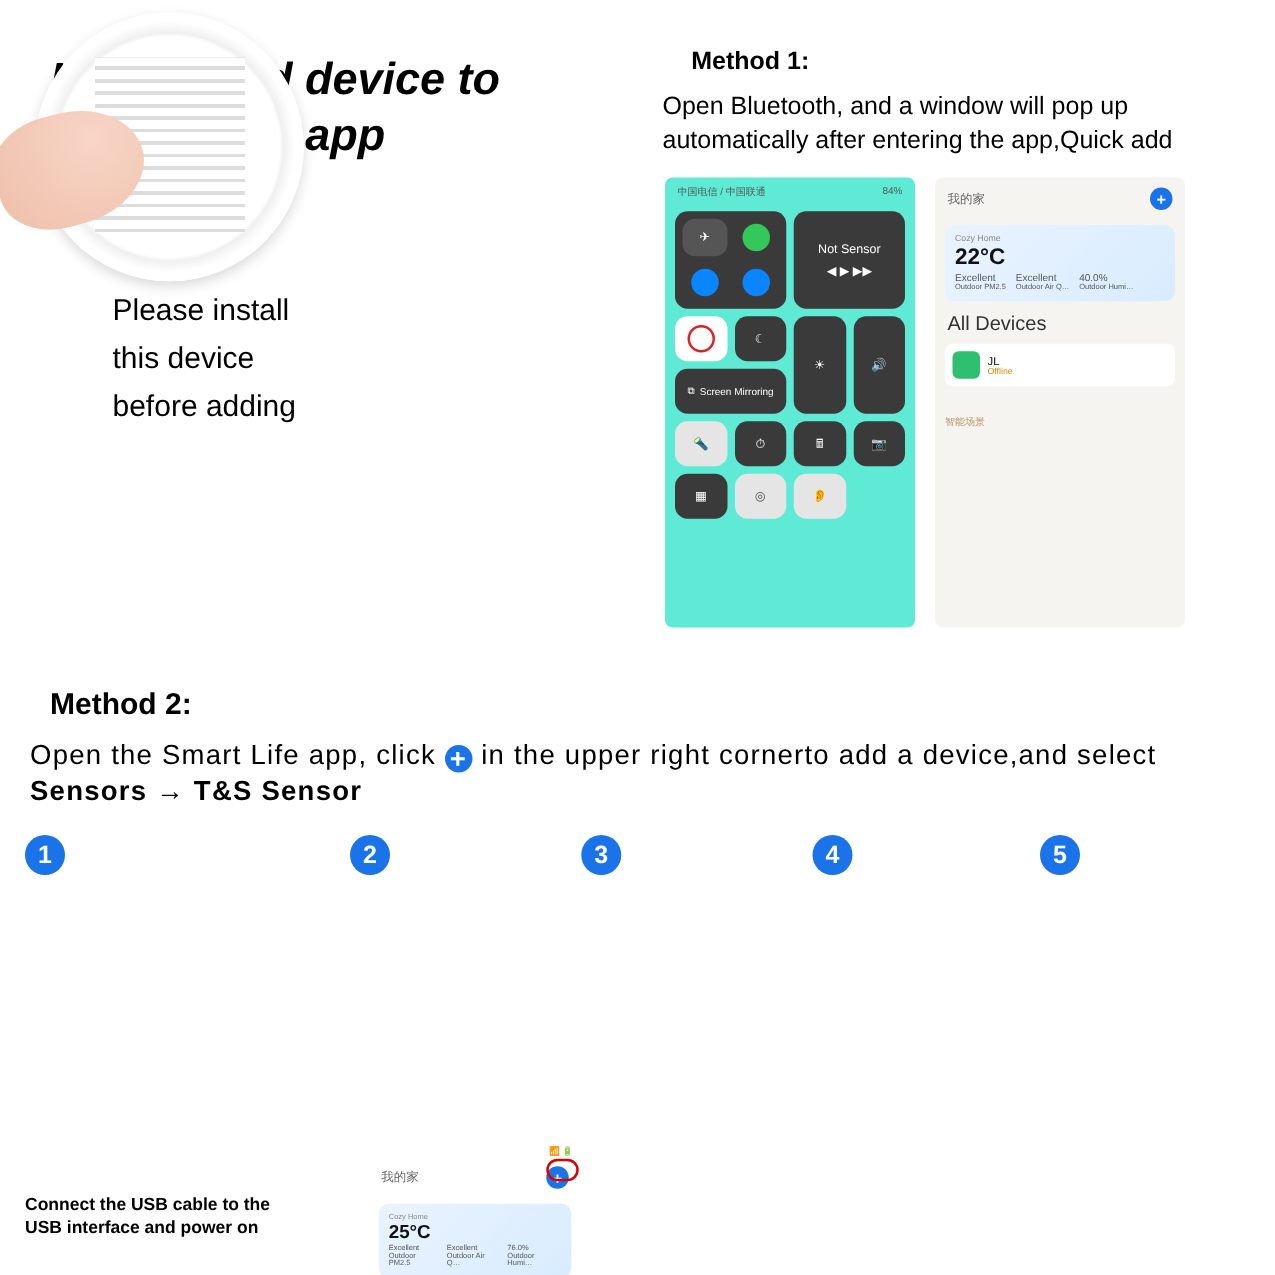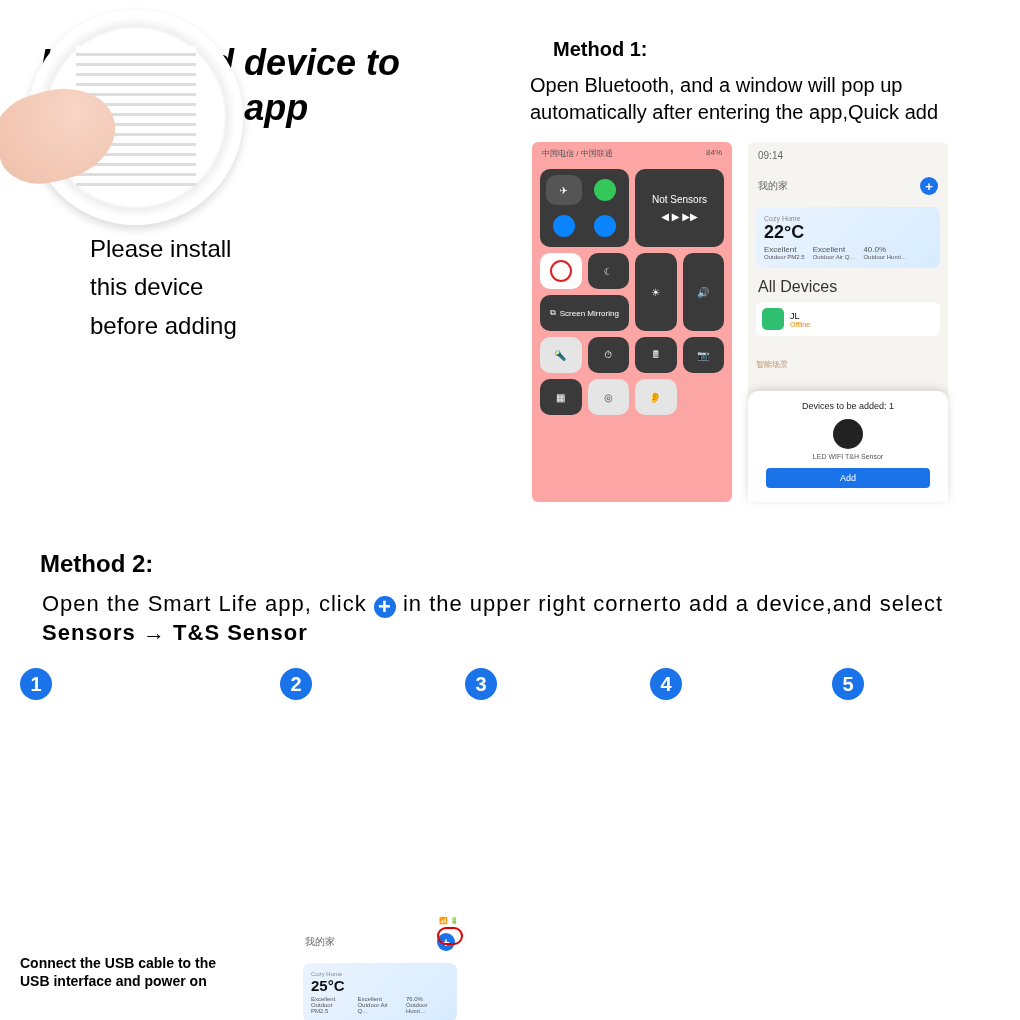--- a/index.html
+++ b/index.html
@@ -5,21 +5,21 @@
   * { box-sizing: border-box; margin: 0; padding: 0; }
   body { font-family: Arial, Helvetica, sans-serif; width: 1020px; height: 1020px; background: #fff; color: #000; position: relative; }
 
   .title { position: absolute; left: 40px; top: 40px; width: 420px; font-weight: 900; font-style: italic; font-size: 36px; line-height: 1.25; }
 
   .note { position: absolute; left: 90px; top: 230px; font-size: 24px; line-height: 1.6; }
 
   .method1-label { position: absolute; left: 553px; top: 38px; font-weight: 700; font-size: 20px; }
   .method1-text  { position: absolute; left: 530px; top: 72px; width: 480px; font-size: 20px; line-height: 1.35; }
 
-  .m1-phone { position: absolute; top: 142px; width: 200px; background: #fca5a5; border-radius: 6px; }
+  .m1-phone { position: absolute; top: 142px; width: 200px; background: #5eead4; border-radius: 6px; }
   .m1-phone.left  { left: 532px; height: 360px; }
   .m1-phone.right { left: 748px; height: 360px; background:#f5f4f1; }
 
   .status-row { display:flex; justify-content:space-between; font-size:8px; color:#555; padding:6px 10px 2px; }
   .cc-grid { display:grid; grid-template-columns: repeat(4, 1fr); gap:6px; padding:8px; }
   .tile { background:#6d6d6d; border-radius:10px; color:#fff; display:flex; align-items:center; justify-content:center; font-size:10px; height:36px;}
   .tile.lg { grid-column: span 2; height:78px; flex-direction:column; }
   .tile.v  { grid-row: span 2; height:78px; }
   .tile.dark{background:#3a3a3a;}
   .tile.light{background:#e5e5e5;color:#444;}
@@ -35,21 +35,21 @@
   .dev-row{display:flex;align-items:center;gap:6px;background:#fff;margin:0 8px;border-radius:6px;padding:6px;font-size:9px;}
   .sq{width:22px;height:22px;border-radius:5px;background:#2fbf71;}
   .popup{position:absolute;bottom:0;left:0;right:0;background:#fff;border-radius:10px 10px 0 0;padding:10px 8px 14px;box-shadow:0 -2px 8px rgba(0,0,0,.15);text-align:center;}
   .popup .t{font-size:9px;color:#222;margin-bottom:8px;}
   .popup .dev{width:30px;height:30px;border-radius:50%;background:#222;margin:4px auto;}
   .popup .nm{font-size:7px;color:#555;margin:4px 0 8px;}
   .add-btn{background:#1a73e8;color:#fff;font-size:9px;border-radius:4px;padding:5px 0;margin:0 10px;}
   .blue-plus{width:18px;height:18px;border-radius:50%;background:#1a73e8;color:#fff;display:inline-flex;align-items:center;justify-content:center;font-size:13px;font-weight:bold;}
 
   .method2-label { position: absolute; left: 40px; top: 550px; font-weight: 900; font-size: 24px; }
-  .method2-text  { position: absolute; left: 42px; top: 590px; width: 960px; font-size: 22px; line-height: 1.3; letter-spacing:1px;}
+  .method2-text  { position: absolute; left: 24px; top: 590px; width: 960px; font-size: 22px; line-height: 1.3; letter-spacing:1px;}
   .method2-text .b { font-weight:700; }
   .inline-plus{display:inline-flex;width:22px;height:22px;border-radius:50%;background:#1a73e8;color:#fff;align-items:center;justify-content:center;font-weight:bold;vertical-align:-3px;}
 
   .badge{position:absolute;width:32px;height:32px;border-radius:50%;background:#1a73e8;color:#fff;font-weight:bold;font-size:20px;display:flex;align-items:center;justify-content:center;}
   .step{position:absolute;top:668px;height:280px;background:#fff;}
   .step-caption{position:absolute;left:20px;top:955px;width:220px;font-size:14px;font-weight:700;line-height:1.25;}
   .phone{width:170px;height:280px;border-radius:4px;background:#fff;position:relative;font-size:7px;color:#666;}
   .phone .ps{display:flex;justify-content:space-between;padding:4px 6px 0;font-size:7px;}
   .red-oval{position:absolute;border:2px solid #d00;border-radius:14px;}
 
@@ -84,45 +84,41 @@
           <span class="green-dot"></span>
         </div>
       <div style="height:30px;display:flex;align-items:center;justify-content:center;">
           <span class="blue-dot"></span>
         </div>
       <div style="height:30px;display:flex;align-items:center;justify-content:center;">
           <span class="blue-dot"></span>
         </div>
     </div>
     <div class="tile lg dark" style="flex-direction:column;gap:6px;">
-      <span>Not Sensors</span>
+      <span>Not Sensor</span>
       <span>◀ ▶ ▶▶</span>
     </div>
     <div class="tile white">
         <span class="red-ring"></span>
       </div>
     <div class="tile dark">☾</div>
     <div class="tile v dark">☀</div>
     <div class="tile v dark">🔊</div>
     <div class="tile lg dark" style="height:36px;flex-direction:row;gap:4px;font-size:8px;">⧉ <span>Screen Mirroring</span></div>
     <div class="tile light">🔦</div>
     <div class="tile dark">⏱</div>
     <div class="tile dark">🖩</div>
     <div class="tile dark">📷</div>
     <div class="tile dark">▦</div>
     <div class="tile light">◎</div>
     <div class="tile light">👂</div>
   </div>
 </div>
 
 <div class="m1-phone right">
-  <div class="home-head">
-    <span>09:14</span>
-    <span></span>
-  </div>
   <div class="home-head">
     <span>我的家</span>
     <span class="blue-plus">+</span>
   </div>
   <div class="temp-card">
     <div style="color:#888;font-size:7px;">Cozy Home</div>
     <div class="temp-big">22°C</div>
     <div style="display:flex;gap:8px;margin-top:2px;">
       <div>
           <div>Excellent</div>
@@ -140,26 +136,20 @@
   </div>
   <div class="sec-head">All Devices</div>
   <div class="dev-row">
     <div class="sq"></div>
     <div>
       <div>JL</div>
       <div style="color:#e08a00;font-size:7px;">Offline</div>
     </div>
   </div>
   <div style="font-size:8px;color:#bc956a;margin:23px 8px 0;">智能场景</div>
-  <div class="popup">
-    <div class="t">Devices to be added: 1</div>
-    <div class="dev"></div>
-    <div class="nm">LED WIFI T&amp;H Sensor</div>
-    <div class="add-btn">Add</div>
-  </div>
 </div>
 
 <div class="method2-label">Method 2:</div>
 <div class="method2-text">
   <span>Open the Smart Life app, click </span><span class="inline-plus">+</span><span> in the upper right cornerto add a device,and select </span><span class="b">Sensors</span> <span class="b">→</span> <span class="b">T&amp;S Sensor</span>
 </div>
 
 <div class="badge" style="left:20px;top:668px;">1</div>
 <div class="s1">
   <div class="ring-outer"></div>

